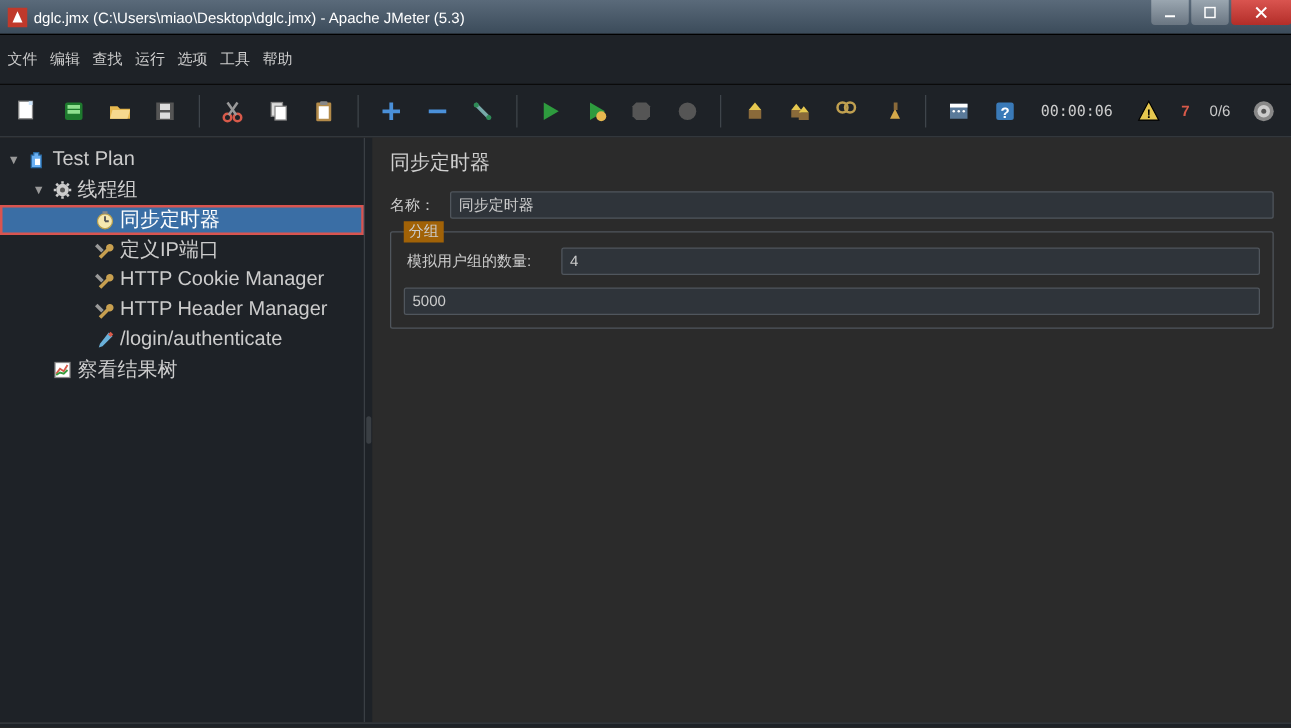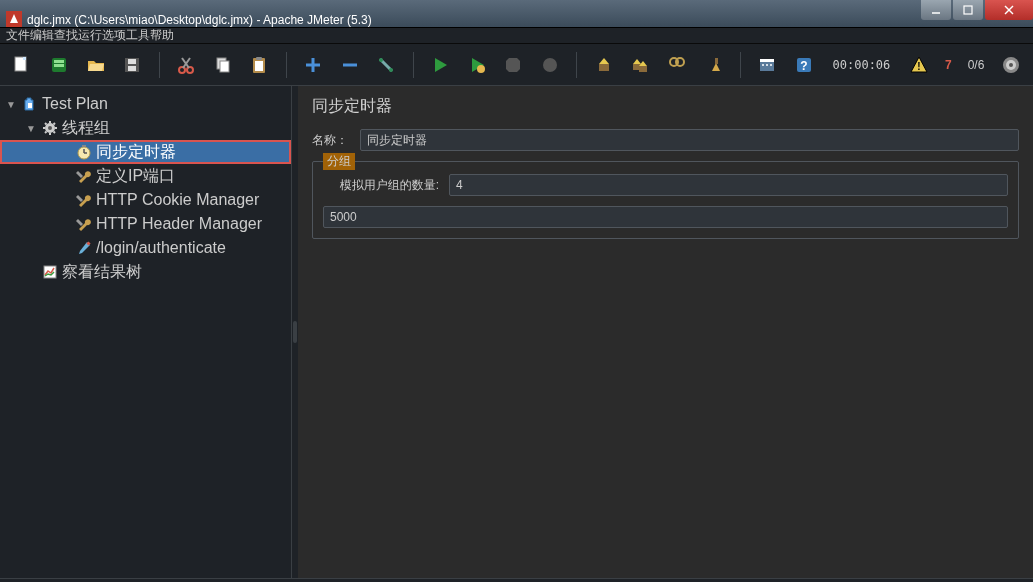--- a/index.html
+++ b/index.html
@@ -1,26 +1,26 @@
 <!DOCTYPE html>
 <html><head>
 <meta charset="utf-8">
 <style>
   * { box-sizing: border-box; margin: 0; padding: 0; }
   body { font-family: "Microsoft YaHei", Arial, sans-serif; font-size: 12px; background: #2b2b2b; color: #cccccc; width: 1033px; height: 582px; overflow: hidden; display: flex; flex-direction: column; }
   
-  .titlebar { height: 28px; background: linear-gradient(#5a6a7a, #3b4b5a); display: flex; align-items: flex-end; padding-left: 6px; color: #fff; border-bottom: 1px solid #000; }
+  .titlebar { height: 28px; background: linear-gradient(#5a6a7a, #3b4b5a); display: flex; align-items: center; padding-left: 6px; color: #fff; border-bottom: 1px solid #000; }
   .titlebar-icon { width: 16px; height: 16px; margin-right: 5px; }
   .titlebar-text { flex: 1; font-size: 12px; }
   .win-btns { display: flex; height: 100%; }
   .win-btn { width: 30px; height: 20px; display: flex; align-items: center; justify-content: center; margin-left: 2px; background: linear-gradient(#9aa6b0,#6a7682); border-radius: 0 0 3px 3px;}
   .win-btn.close { width: 48px; background: linear-gradient(#d9544f,#b32e29); }
   .win-btn svg { width: 10px; height: 10px; }
   
-  .menubar { height: 16px; background: #1e2227; display: flex; align-items: center; padding: 0 6px; gap: 0; color: #cccccc; border-bottom: 1px solid #0a0a0a;}
+  .menubar { height: 40px; background: #1e2227; display: flex; align-items: center; padding: 0 6px; gap: 10px; color: #cccccc; border-bottom: 1px solid #0a0a0a;}
   .menu-item { cursor: default; }
   
   .toolbar { height: 42px; background: #1e2227; display: flex; align-items: center; padding: 0 8px; gap: 8px; border-bottom: 1px solid #3a3f44; }
   .toolbar .tbtn { width: 30px; height: 30px; display: flex; align-items: center; justify-content: center; border-radius: 3px; }
   .tsep { width: 1px; height: 26px; background: #3f454b; margin: 0 4px; }
   .tbtn svg { width: 20px; height: 20px; }
   .status-time { color: #ccc; font-family: monospace; font-size: 12px; margin: 0 6px; }
   .status-num { color: #ccc; font-size: 12px; margin: 0 4px; }
   .warn-num { color: #d85a4a; font-weight: bold; }
   
@@ -39,21 +39,21 @@
   
   .panel-title { font-size: 16px; color: #d0d0d0; margin-bottom: 12px; }
   .field-row { display: flex; align-items: center; margin-bottom: 10px; }
   .field-label { width: 48px; text-align: left; color: #ccc; font-size: 12px; }
   .field-input { flex: 1; height: 22px; background: #2f343a; border: 1px solid #50565d; color: #ccc; padding: 0 6px; font-size: 12px; border-radius: 2px; }
   
   .fieldset { border: 1px solid #50565d; border-radius: 2px; padding: 12px 10px 10px 10px; margin-top: 8px; position: relative; }
   .fieldset-legend { position: absolute; top: -9px; left: 10px; background: #a16207; padding: 0 4px; color: #ccc; font-size: 12px; }
   .fs-row { display: flex; align-items: center; margin-bottom: 10px; }
   .fs-row:last-child { margin-bottom: 0; }
-  .fs-label { width: 126px; text-align: right; padding-right: 10px; color: #ccc; font-size: 12px; }
+  .fs-label { width: 126px; text-align: right; padding-right: 24px; color: #ccc; font-size: 12px; }
   .fs-input { flex: 1; height: 22px; background: #2f343a; border: 1px solid #50565d; color: #ccc; padding: 0 6px; font-size: 12px; border-radius: 2px; }
   
   .statusbar { height: 4px; background: #1e2227; border-top:1px solid #3a3f44; }
 </style>
 </head>
 <body>
 
 <div class="titlebar">
   <svg class="titlebar-icon" viewBox="0 0 16 16">
       <rect width="16" height="16" fill="#c0392b"></rect>

